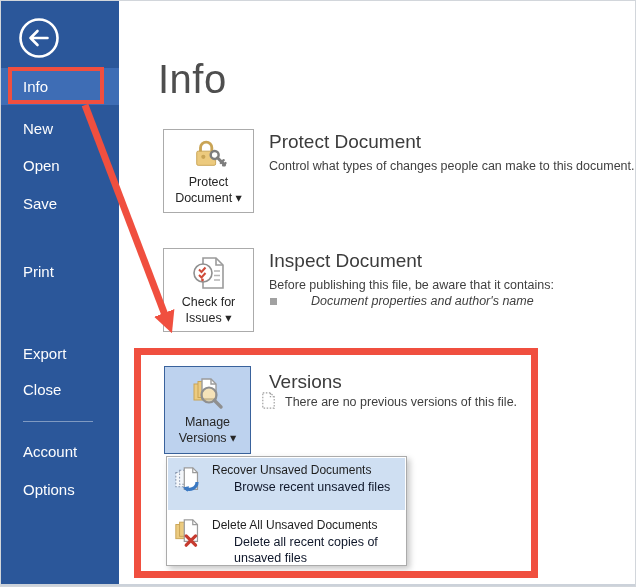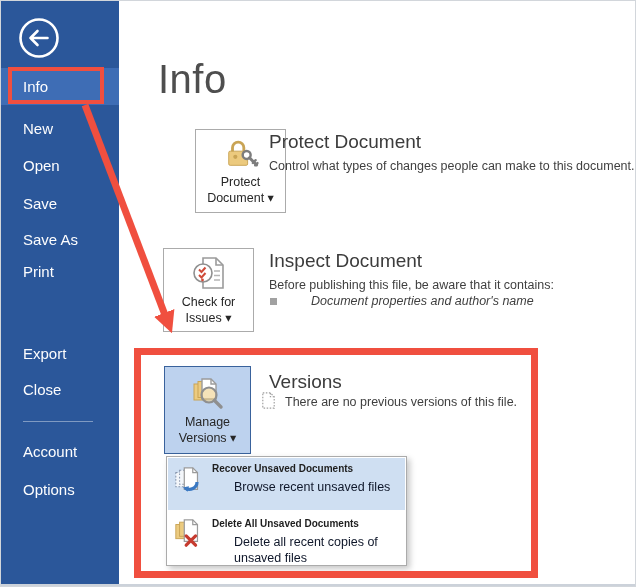--- a/index.html
+++ b/index.html
@@ -26,21 +26,21 @@
     position:absolute; left:157px; top:56px; font-size:40px; font-weight:300;
     color:#4e4e4e; letter-spacing:0.5px;
   }
   .big-btn {
     position:absolute; left:162px; width:91px; background:#ffffff; border:1px solid #ababab;
     box-sizing:border-box; display:flex; flex-direction:column; align-items:center;
     justify-content:center; gap:3px; text-align:center; font-size:12.5px; color:#262626;
     cursor:pointer;
   }
   .big-btn .btn-label { line-height:16px; }
-  .btn-protect { top:128px; height:84px;margin-left:32px; }
+  .btn-protect { top:128px; height:84px; }
   .btn-check   { top:247px; height:84px; }
   .btn-manage  { top:365px; left:163px; width:87px; height:88px; background:#bdd2ee; border:1px solid #39629c; }
 
   .sec-h { position:absolute; left:268px; font-size:19px; font-weight:400; color:#3c3c3c; }
   .sec-p { position:absolute; left:268px; font-size:12.5px; color:#3f3f3f; }
   .h-protect { top:130px; } .p-protect { top:158px; }
   .h-inspect { top:249px; } .p-inspect { top:277px; }
   .h-versions { top:370px; }
   .bullet-sq { position:absolute; left:269px; top:297px; width:7px; height:7px; background:#a1a1a1; }
   .bullet-tx { position:absolute; left:310px; top:293px; font-size:12.5px; color:#3f3f3f;font-style:italic; }
@@ -49,21 +49,21 @@
 
   
   .dropdown {
     position:absolute; left:165px; top:455px; width:241px; height:110px;
     background:#fff; border:1px solid #ababab; box-sizing:border-box;
     box-shadow:3px 3px 6px rgba(0,0,0,0.22);
   }
   .dd-highlight { position:absolute; left:1px; top:1px; width:237px; height:52px; background:#cfdff2; }
   .dd-item { position:absolute; left:0; width:239px; cursor:pointer; }
   .dd-icon { position:absolute; left:6px; width:32px; height:32px; }
-  .dd-title { position:absolute; left:45px; font-size:10px; font-weight:bold; color:#1e1e1e; white-space:nowrap; }
+  .dd-title { position:absolute; left:45px; font-size:12px; font-weight:normal; color:#1e1e1e; white-space:nowrap; }
   .dd-sub   { position:absolute; left:45px; font-size:12.5px; color:#0f172a; white-space:nowrap;margin-left:22px; }
 
   
   .anno-info-box {
     position:absolute; left:7px; top:66px; width:96px; height:37px;
     border:4px solid #f04f3f; box-sizing:border-box; pointer-events:none;
   }
   .anno-versions-box {
     position:absolute; left:133px; top:347px; width:404px; height:230px;
     border:7px solid #f04f3f; box-sizing:border-box; pointer-events:none;
@@ -80,21 +80,20 @@
       <svg width="44" height="44" viewBox="0 0 44 44">
         <circle cx="22" cy="22" r="18.5" fill="none" stroke="#ffffff" stroke-width="2.6"></circle>
         <path d="M13.5 22 h17 M13.5 22 l7 -7 M13.5 22 l7 7" fill="none" stroke="#ffffff" stroke-width="2.6" stroke-linecap="round" stroke-linejoin="round"></path>
       </svg>
     </div>
 
     <div class="nav-item selected" style="top:67px">Info</div>
     <div class="nav-item" style="top:109px">New</div>
     <div class="nav-item" style="top:146px">Open</div>
     <div class="nav-item" style="top:184px">Save</div>
-    <div class="nav-item" style="top:220px">Save As</div>
     <div class="nav-item" style="top:252px">Print</div>
     <div class="nav-item" style="top:334px">Export</div>
     <div class="nav-item" style="top:370px">Close</div>
 
     <div class="nav-divider"></div>
 
     <div class="nav-item" style="top:432px">Account</div>
     <div class="nav-item" style="top:470px">Options</div>
   </div>
 

